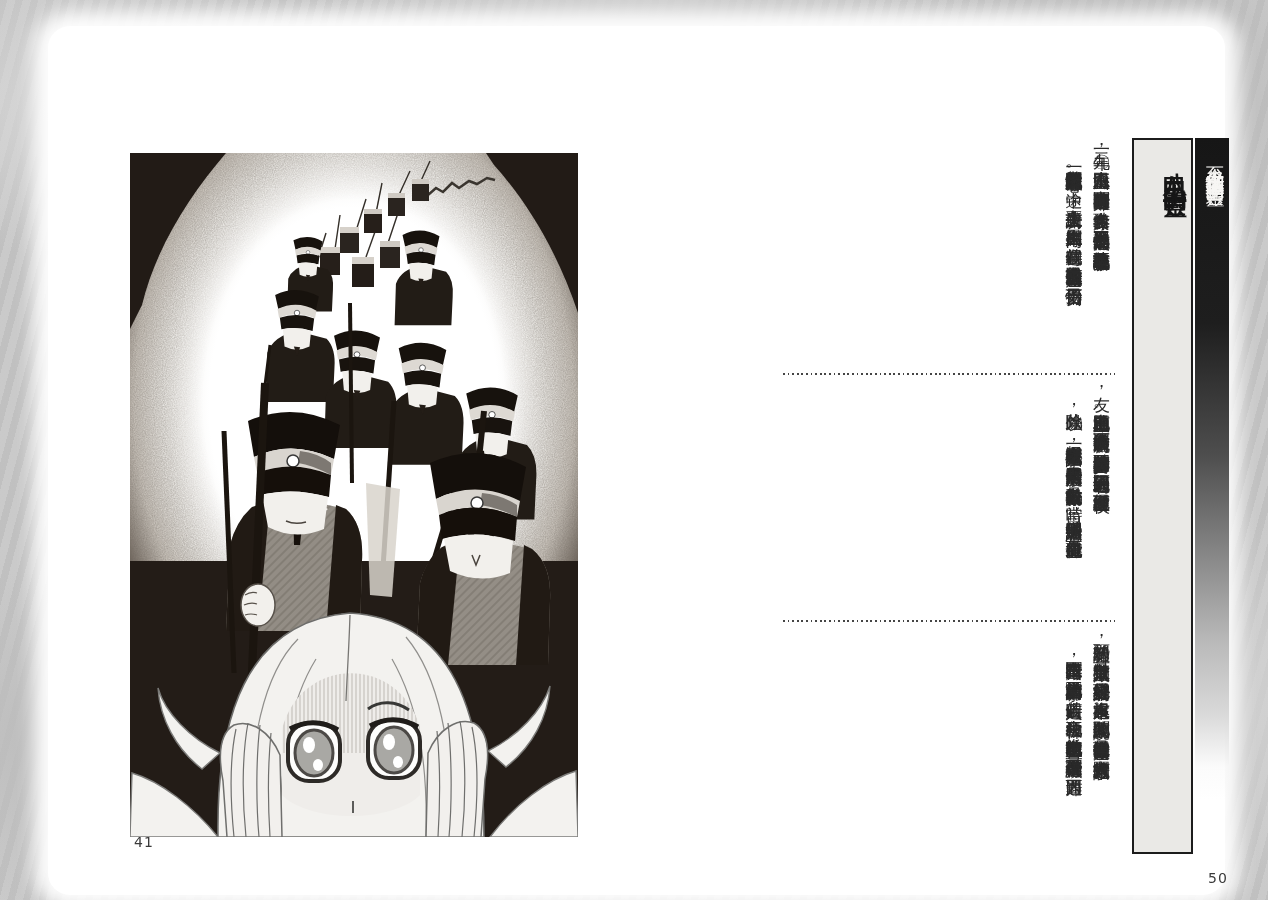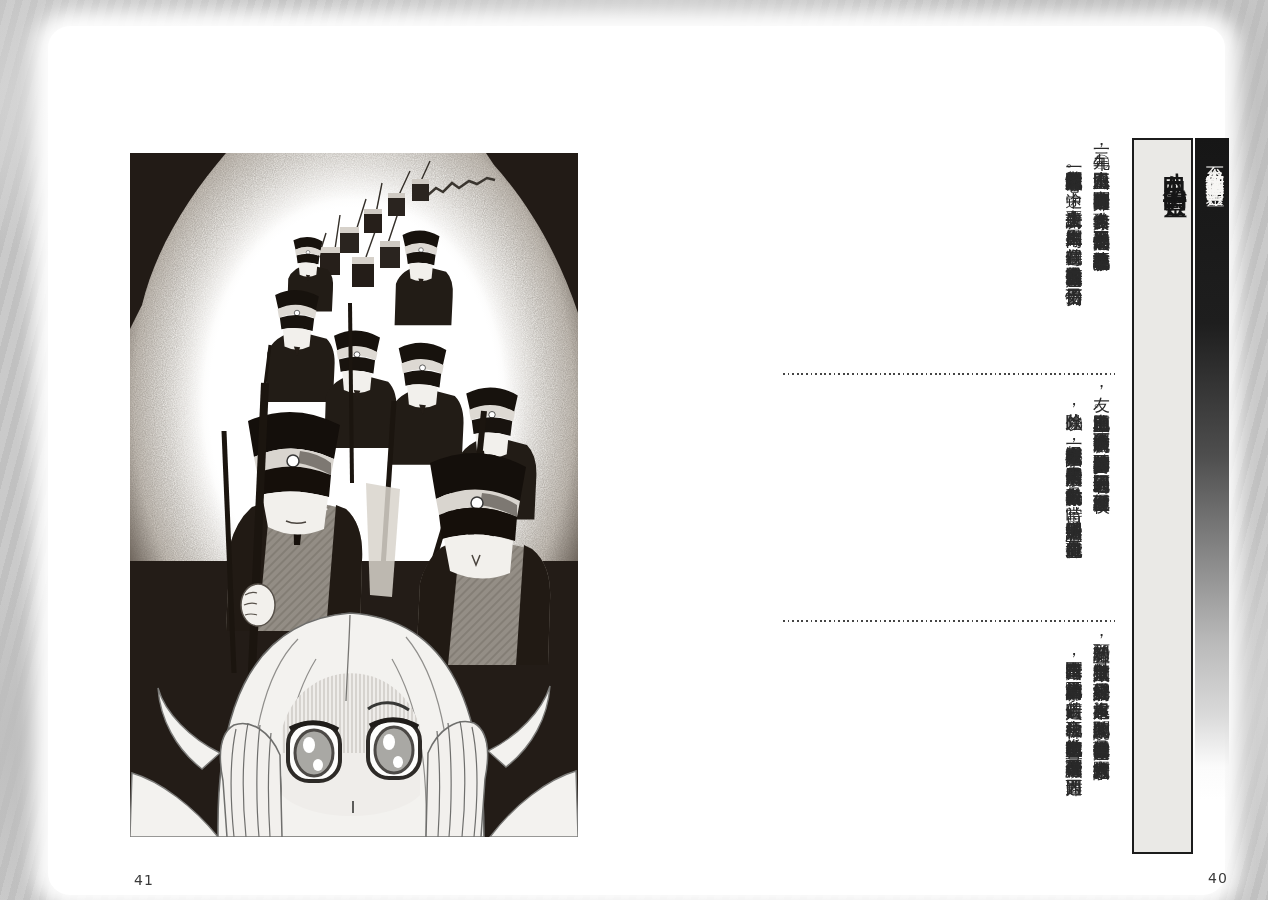--- a/index.html
+++ b/index.html
@@ -13,21 +13,21 @@
       radial-gradient(ellipse 320px 260px at 4% 82%, #bdbdbd 0%, rgba(189,189,189,0) 65%),
       radial-gradient(ellipse 500px 180px at 50% 2%, #cfcfcf 0%, rgba(207,207,207,0) 70%),
       repeating-linear-gradient(105deg, rgba(150,150,150,.12) 0 7px, rgba(230,230,230,.12) 7px 15px);
   }
   #spread{position:absolute;left:48px;top:26px;width:1177px;height:869px;background:#fff;
     border-radius:22px;box-shadow:0 0 18px 14px rgba(255,255,255,.95);}
   
   #illustration{position:absolute;left:82px;top:127px;width:448px;height:684px;}
   .pagenum{position:absolute;font-family:"DejaVu Sans","Liberation Sans",sans-serif;
     font-size:14px;color:#3a3a3a;letter-spacing:1px;}
-  #pn-left{left:86px;top:846px;}
+  #pn-left{left:86px;top:808px;}
   #pn-right{left:1160px;top:844px;}
   
   #banner{position:absolute;left:1147px;top:112px;width:34px;height:662px;
     background:linear-gradient(to bottom,#161616 0%,#1e1e1e 28%,#4e4e4e 48%,#878787 63%,
       #b9b9b9 76%,#d9d9d9 87%,rgba(245,245,245,.4) 95%,rgba(255,255,255,0) 100%);}
   #banner-text{writing-mode:vertical-rl;text-orientation:mixed;margin:13px auto 0 auto;
     display:block;color:#f7f6f4;font-size:19px;letter-spacing:1.8px;font-weight:500;
     width:100%;text-align:center;}
   
   #title-box{position:absolute;left:1084px;top:112px;width:61px;height:716px;
@@ -261,17 +261,17 @@
       </div>
 
       <div id="text-area">
         <div class="band" id="band-0">一九〇二年，青森縣八甲田山上，有一支陸軍的步兵連在雪中行軍時遇難，導致多名士兵喪命。也不知道是不是罹難士兵的怨念使然，據說此地至今仍有各種離奇現象發生。<br>　曾經有一對情侶在晚間開車前往遇難紀念碑散心。途中，女生說要去上廁所，男生則留在車內等。就在這個時候，從前在八甲田山遇難喪命的士兵亡靈出現了。男子怕得丟下女</div>
         <div class="dotted-sep" id="sep-0"></div>
         <div class="band" id="band-1">友，自顧自地開車逃跑了。留下女子獨自一人在廁所躲了一整晚，聽著士兵踏正步行進的腳步聲瑟瑟發抖。隔天男子回到原地去看，卻發現女友已經一夜白頭了。<br>　除此以外，<span class="tcy">119</span>通報中心有次在深夜接獲一通求救電話，是來自平時無人居住的渡假別墅，於是出動救難隊前去救援。當時<span class="tcy">119</span>通報中明明保持通話狀態，而且也能聽得見電</div>
         <div class="dotted-sep" id="sep-1"></div>
         <div class="band" id="band-2">話那頭的雜音，可是救難隊進入別墅後，卻發現電話掛得好好的，根本沒有人拿起來。聽聞此事的人們都說，這是徘徊逗留在現世的士兵亡靈作祟，向人間撥打的求救電話。<br>　軍隊在八甲田山行軍當時，正是當地人所謂的「山神的季節」，若這時候入山，會被山神殺死。當時在地的耆老也曾出言阻止，可是軍方不予理會仍繼續行軍，因而遇難。</div>
       </div>
 
-      <div class="pagenum" id="pn-right">40</div>
+      <div class="pagenum" id="pn-right">50</div>
     </div>
 
   </div>
 </div>
 
 </body></html>

